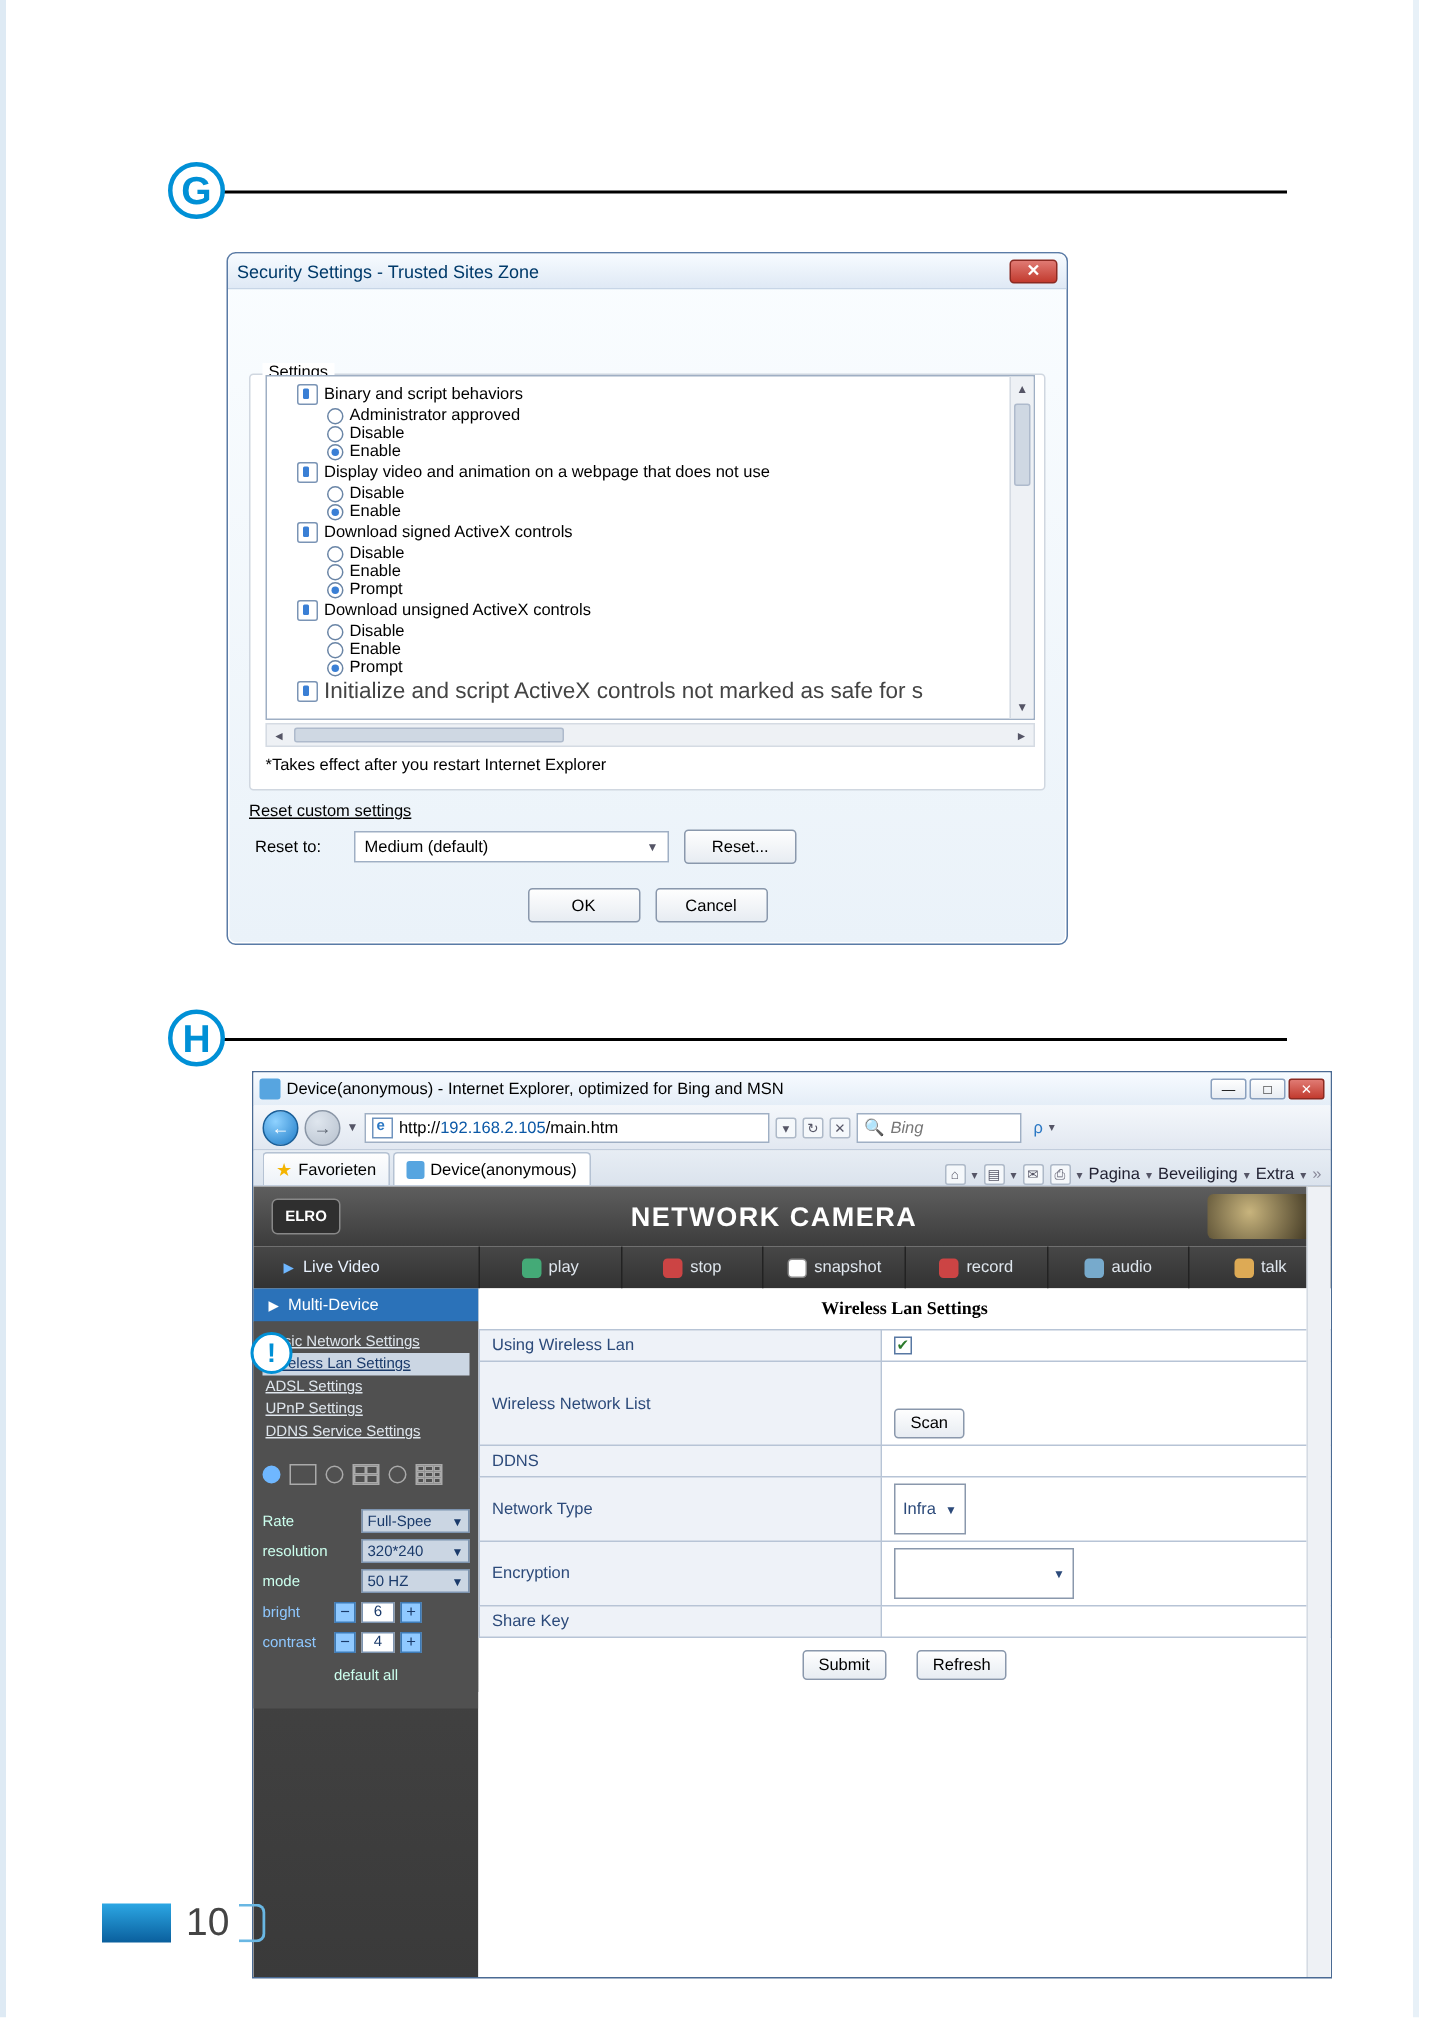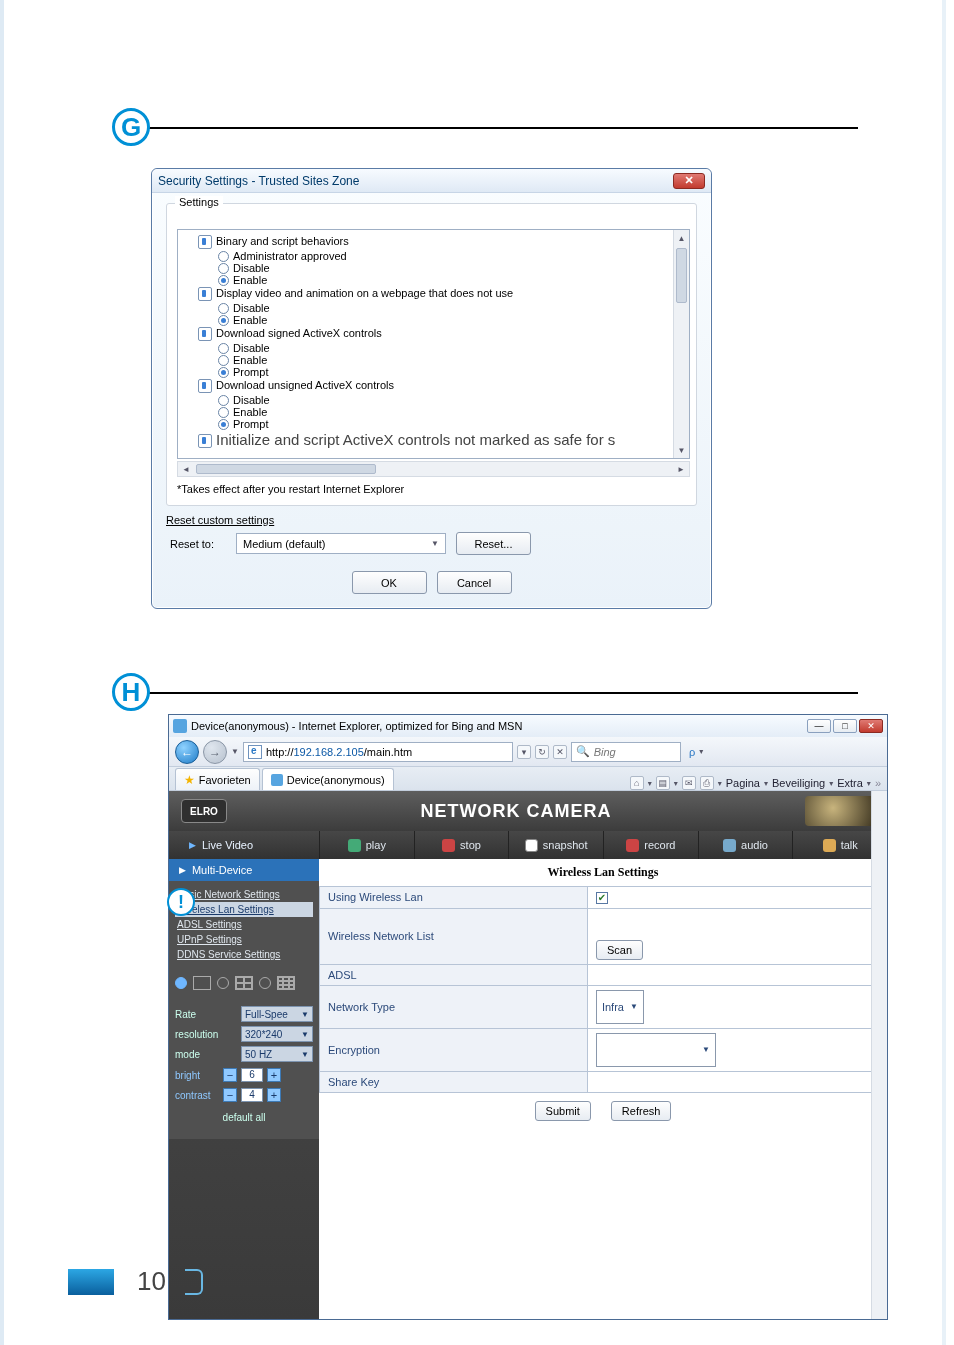--- a/index.html
+++ b/index.html
@@ -15,21 +15,21 @@
   .hline { position: absolute; left: 148px; right: 96px; height: 2px; background: #000; }
   .hline-g { top: 127px; }
   .hline-h { top: 692px; }
 
   
   .sec-dialog { position: absolute; left: 151px; top: 168px; width: 561px; background: linear-gradient(#fafdff,#eaf2f9); border: 1px solid #5a7ba6; box-shadow: 0 0 0 1px #fff inset; border-radius: 6px; }
   .sec-titlebar { height: 24px; display:flex; align-items:center; padding:0 6px; background: linear-gradient(#f7fbff,#dfe9f5); border-bottom:1px solid #c7d5e6; border-radius:6px 6px 0 0; }
   .sec-title { font-size: 12px; color:#003a6a; flex:1; }
   .sec-close { width:32px; height:16px; background: linear-gradient(#e07a73,#c23b2f); border:1px solid #8b2a22; border-radius:3px; display:flex; align-items:center; justify-content:center; color:#fff; font-weight:bold; font-size:11px; }
   .sec-body { padding: 10px 14px 14px; }
-  .sec-fieldset { border:1px solid #d0d7e0; border-radius:3px; padding: 25px 6px 10px 10px; background:#fff; position:relative; }
+  .sec-fieldset { border:1px solid #d0d7e0; border-radius:3px; padding: 0 6px 10px 10px; background:#fff; position:relative;margin-top:46px; }
   .sec-fieldset-legend { position:absolute; top:-8px; left:8px; background:#fff; padding:0 4px; font-size:11px; }
   .sec-list { height: 230px; border:1px solid #9fafc4; background:#fff; overflow:hidden; position:relative; padding:4px 2px; }
   .sec-list ul { list-style:none; }
   .sec-ico { display:inline-block; width:14px; height:14px; background:#fff; border:1px solid #7a94b5; border-radius:2px; margin-right:4px; vertical-align:middle; position:relative; }
   .sec-ico::after { content:""; position:absolute; left:3px; top:2px; width:4px; height:7px; background:#3a7fd5; border-radius:1px; }
   .sec-item { padding:1px 0 1px 18px; font-size:11px; }
   .sec-opt { padding:0 0 0 38px; font-size:11px; display:flex; align-items:center; gap:4px; }
   .sec-radio { width:11px; height:11px; border:1px solid #6a85a6; border-radius:50%; display:inline-block; position:relative; }
   .sec-radio.selected::after { content:""; position:absolute; left:2px; top:2px; width:5px; height:5px; border-radius:50%; background:#3a7fd5; }
   .sec-cut { padding:1px 0 1px 18px; font-size:15px; color:#444; overflow:hidden; white-space:nowrap; }
@@ -130,21 +130,21 @@
   .scanbtn, .subbtn { height:20px; border:1px solid #8a98ac; background:linear-gradient(#fefefe,#e7ecf2); border-radius:3px; font-size:11px; padding:0 10px; cursor:pointer; }
   .chk { width:12px; height:12px; border:1px solid #5878a3; background:#fff; display:inline-flex; align-items:center; justify-content:center; color:#2c7a2c; font-size:10px; }
   .selsm { height:18px; border:1px solid #8a98ac; background:#fff; padding:16px 5px; display:inline-flex; align-items:center; gap:6px; font-size:11px; }
   .selsm .ar { font-size:8px; }
   .cam-actions { text-align:center; padding:8px 0; display:flex; gap:20px; justify-content:center; }
   .ie-scrollbar-v { position:absolute; right:0; top:0; bottom:0; width:16px; background:#eef1f5; border-left:1px solid #d5dbe3; }
   .ie-content { position:relative; }
   .blankfill { height:190px; background:#fff; }
 
   
-  .page-footer { position:absolute; left:68px; bottom:48px; display:flex; align-items:center; gap:13px;text-align:right; }
+  .page-footer { position:absolute; left:68px; bottom:48px; display:flex; align-items:center; gap:0;text-align:right; }
   .pf-bar { width:46px; height:26px; background:linear-gradient(#2ca7e4,#0a5f9d); border-radius:0 0 0 0; }
   .pf-num { font:300 26px Arial; color:#444; margin-left:10px; }
   .pf-tail { width:18px; height:26px; border:2px solid #69b7e3; border-left:none; border-radius:0 6px 6px 0; margin-left:6px; }
 
   
   .edge-l { position:absolute; left:0; top:0; bottom:0; width:4px; background:#1f73b7; opacity:.15; }
   .edge-r { position:absolute; right:8px; top:0; bottom:0; width:4px; background:#1f73b7; opacity:.1; }
 </style>
 </head>
 <body>
@@ -435,21 +435,21 @@
             <tbody>
                 <tr>
                   <td>Using Wireless Lan</td>
                 <td class="val"><span class="chk">✔</span></td>
                 </tr>
             <tr>
                   <td>Wireless Network List</td>
                 <td class="val" style="height:56px;vertical-align:bottom"><button class="scanbtn">Scan</button></td>
                 </tr>
             <tr>
-                  <td>ADSL</td>
+                  <td>DDNS</td>
                 <td class="val"></td>
                 </tr>
             <tr>
                   <td>Network Type</td>
                 <td class="val"><span class="selsm">
                       <span>Infra</span>
                       <span class="ar">▼</span>
                     </span></td>
                 </tr>
             <tr>

